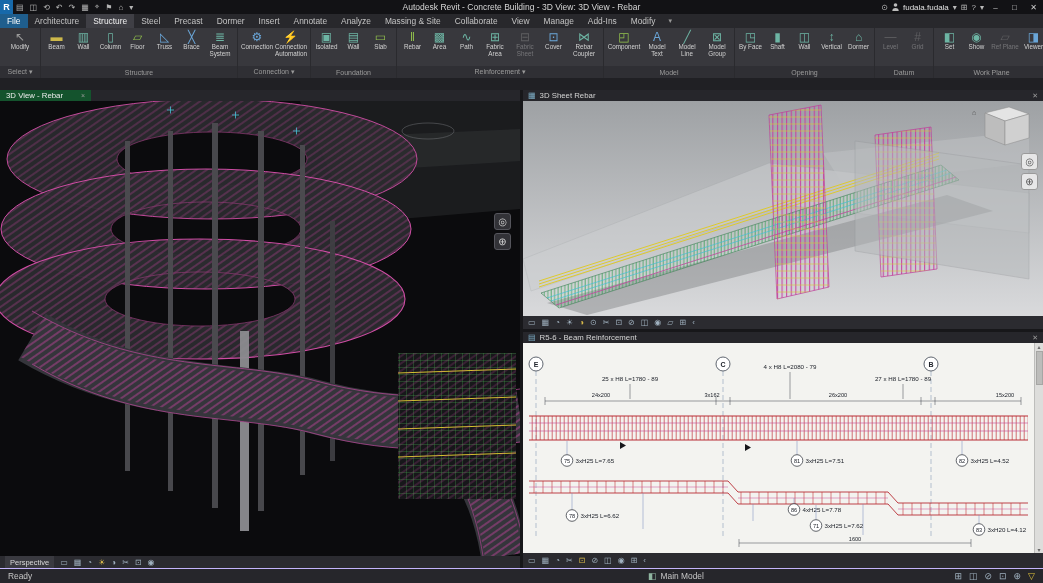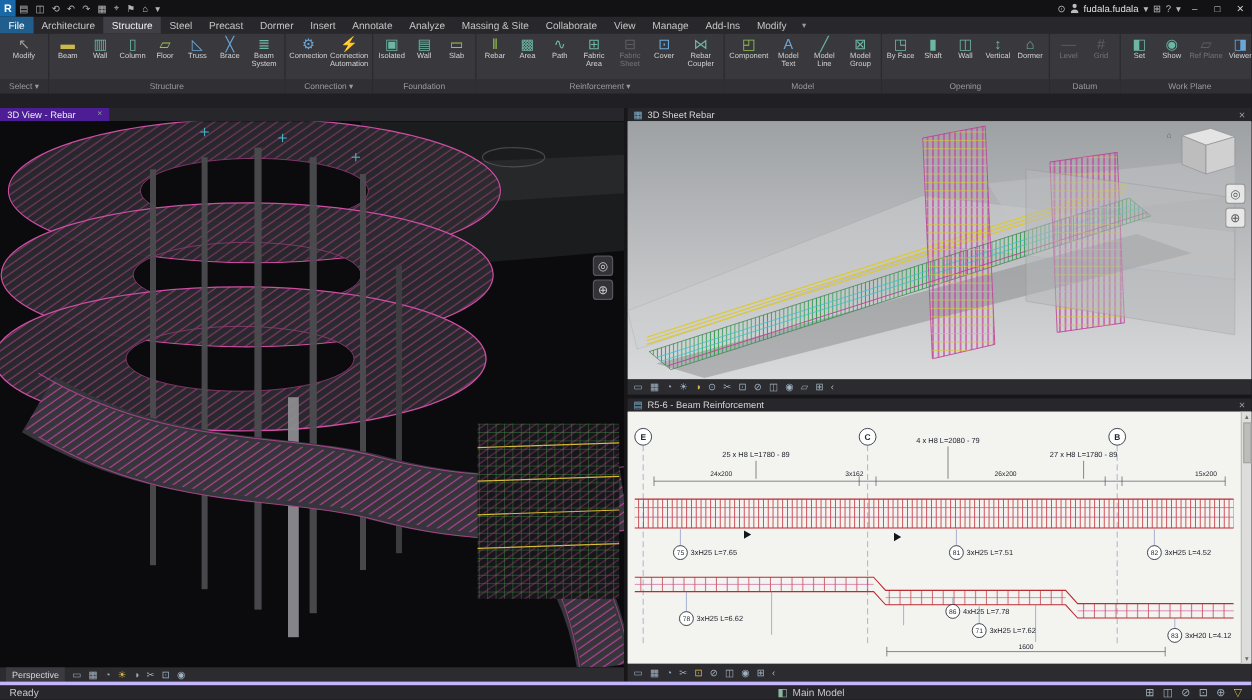--- a/index.html
+++ b/index.html
@@ -37,21 +37,21 @@
   .tool .icon.g{color:#93c24d}.tool .icon.b{color:#6aa6d8}.tool .icon.y{color:#cdb84a}.tool .icon.gr{color:#9a9a9a}
   .plabel{height:12px;background:#2f2f34;font-size:7px;color:#9b9b9b;display:flex;align-items:center;justify-content:center;white-space:nowrap;padding:0 3px}
   .gap{left:0;top:78px;width:1043px;height:12px;background:#202024;position:absolute}
 
   
   .left-pane{left:0;top:90px;width:520px;height:478px;position:absolute;display:flex;flex-direction:column}
   .splitter{left:520px;top:90px;width:3px;height:478px;background:#17171a;position:absolute}
   .right-pane{left:523px;top:90px;width:520px;height:478px;position:absolute;display:flex;flex-direction:column}
 
   .pane-tabbar{height:11px;background:#26262b;display:flex;align-items:stretch;font-size:7.8px;color:#c8c8c8}
-  .view-tab{background:#4c1d95;color:#ececec;display:flex;align-items:center;gap:18px;padding:0 6px}
+  .view-tab{background:#14532d;color:#ececec;display:flex;align-items:center;gap:18px;padding:0 6px}
   .view-tab .x{color:#9a9a9a;font-size:7px}
   .pane-title{height:11px;background:#26262b;display:flex;align-items:center;gap:4px;padding:0 5px;font-size:7.8px;color:#d5d5d5}
   .pane-title .ticon{color:#7fb0c9;font-size:8px}
   .pane-title .x{margin-left:auto;color:#9a9a9a;font-size:7px}
 
   .vp{position:relative;overflow:hidden}
   .vp-left{height:455px;background:#0b0b0d}
   .vp-top{height:215px;background:#aeb1b4}
   .vp-bot{height:210px;background:#f3f3f0}
   .cv{width:100%;height:100%;display:block}
@@ -71,21 +71,21 @@
   .rt-nav{right:5px;top:52px}
   .nav-btn{width:17px;height:17px;border-radius:3px;display:flex;align-items:center;justify-content:center;font-size:10px}
   .lv-nav .nav-btn{background:rgba(58,58,64,.85);border:1px solid #55555c;color:#cfcfcf}
   .rt-nav .nav-btn{background:rgba(240,240,240,.85);border:1px solid #9a9a9a;color:#555}
 
   
   .rb-scroll{position:absolute;right:0;top:0;bottom:0;width:9px;background:#dddddb;border-left:1px solid #bdbdbb;display:flex;flex-direction:column;align-items:center;font-size:6px;color:#6a6a6a;z-index:3}
   .rb-thumb{width:7px;height:34px;background:#bcbcba;border:1px solid #a6a6a4;margin-top:1px}
 
   
-  .statusbar{left:0;top:568px;width:1043px;height:15px;background:#26262b;border-top:3px solid #c4b5fd;position:absolute;font-size:8.4px;color:#c6c6c6;display:flex;align-items:center}
+  .statusbar{left:0;top:568px;width:1043px;height:15px;background:#26262b;border-top:1px solid #c4b5fd;position:absolute;font-size:8.4px;color:#c6c6c6;display:flex;align-items:center}
   .sb-ready{padding-left:8px}
   .sb-mm{position:absolute;left:648px;display:flex;align-items:center;gap:4px;color:#c6c6c6}
   .sb-mm .sbi{color:#8fb5a0;font-size:9px}
   .sb-right{position:absolute;right:8px;display:flex;align-items:center;gap:7px;font-size:9px;color:#9fb0be}
   .sb-right span:nth-child(6){color:#e0c23c}
 
   
   svg text{font-family:"Liberation Sans",sans-serif;fill:#20242c}
   .gl{font-size:7px;font-weight:bold}
   .nt{font-size:6.2px}
@@ -104,20 +104,21 @@
     <span>◫</span>
     <span>⟲</span>
     <span>↶</span>
     <span>↷</span>
     <span>▦</span>
     <span>⌖</span>
     <span>⚑</span>
     <span>⌂</span>
     <span>▾</span>
   </div>
+  <div class="tb-title">Autodesk Revit - Concrete Building - 3D View: 3D View - Rebar</div>
   <div class="tb-right">
     <span>⊙</span>
     <svg width="7" height="8" viewBox="0 0 7 8">
         <circle cx="3.5" cy="2" r="1.8" fill="#bbb"></circle>
         <path d="M0.3,8 a3.2,3 0 0 1 6.4,0 z" fill="#bbb"></path>
       </svg>
     <span class="uname">fudala.fudala</span>
     <span>▾</span>
     <span>⊞</span>
     <span>?</span>

